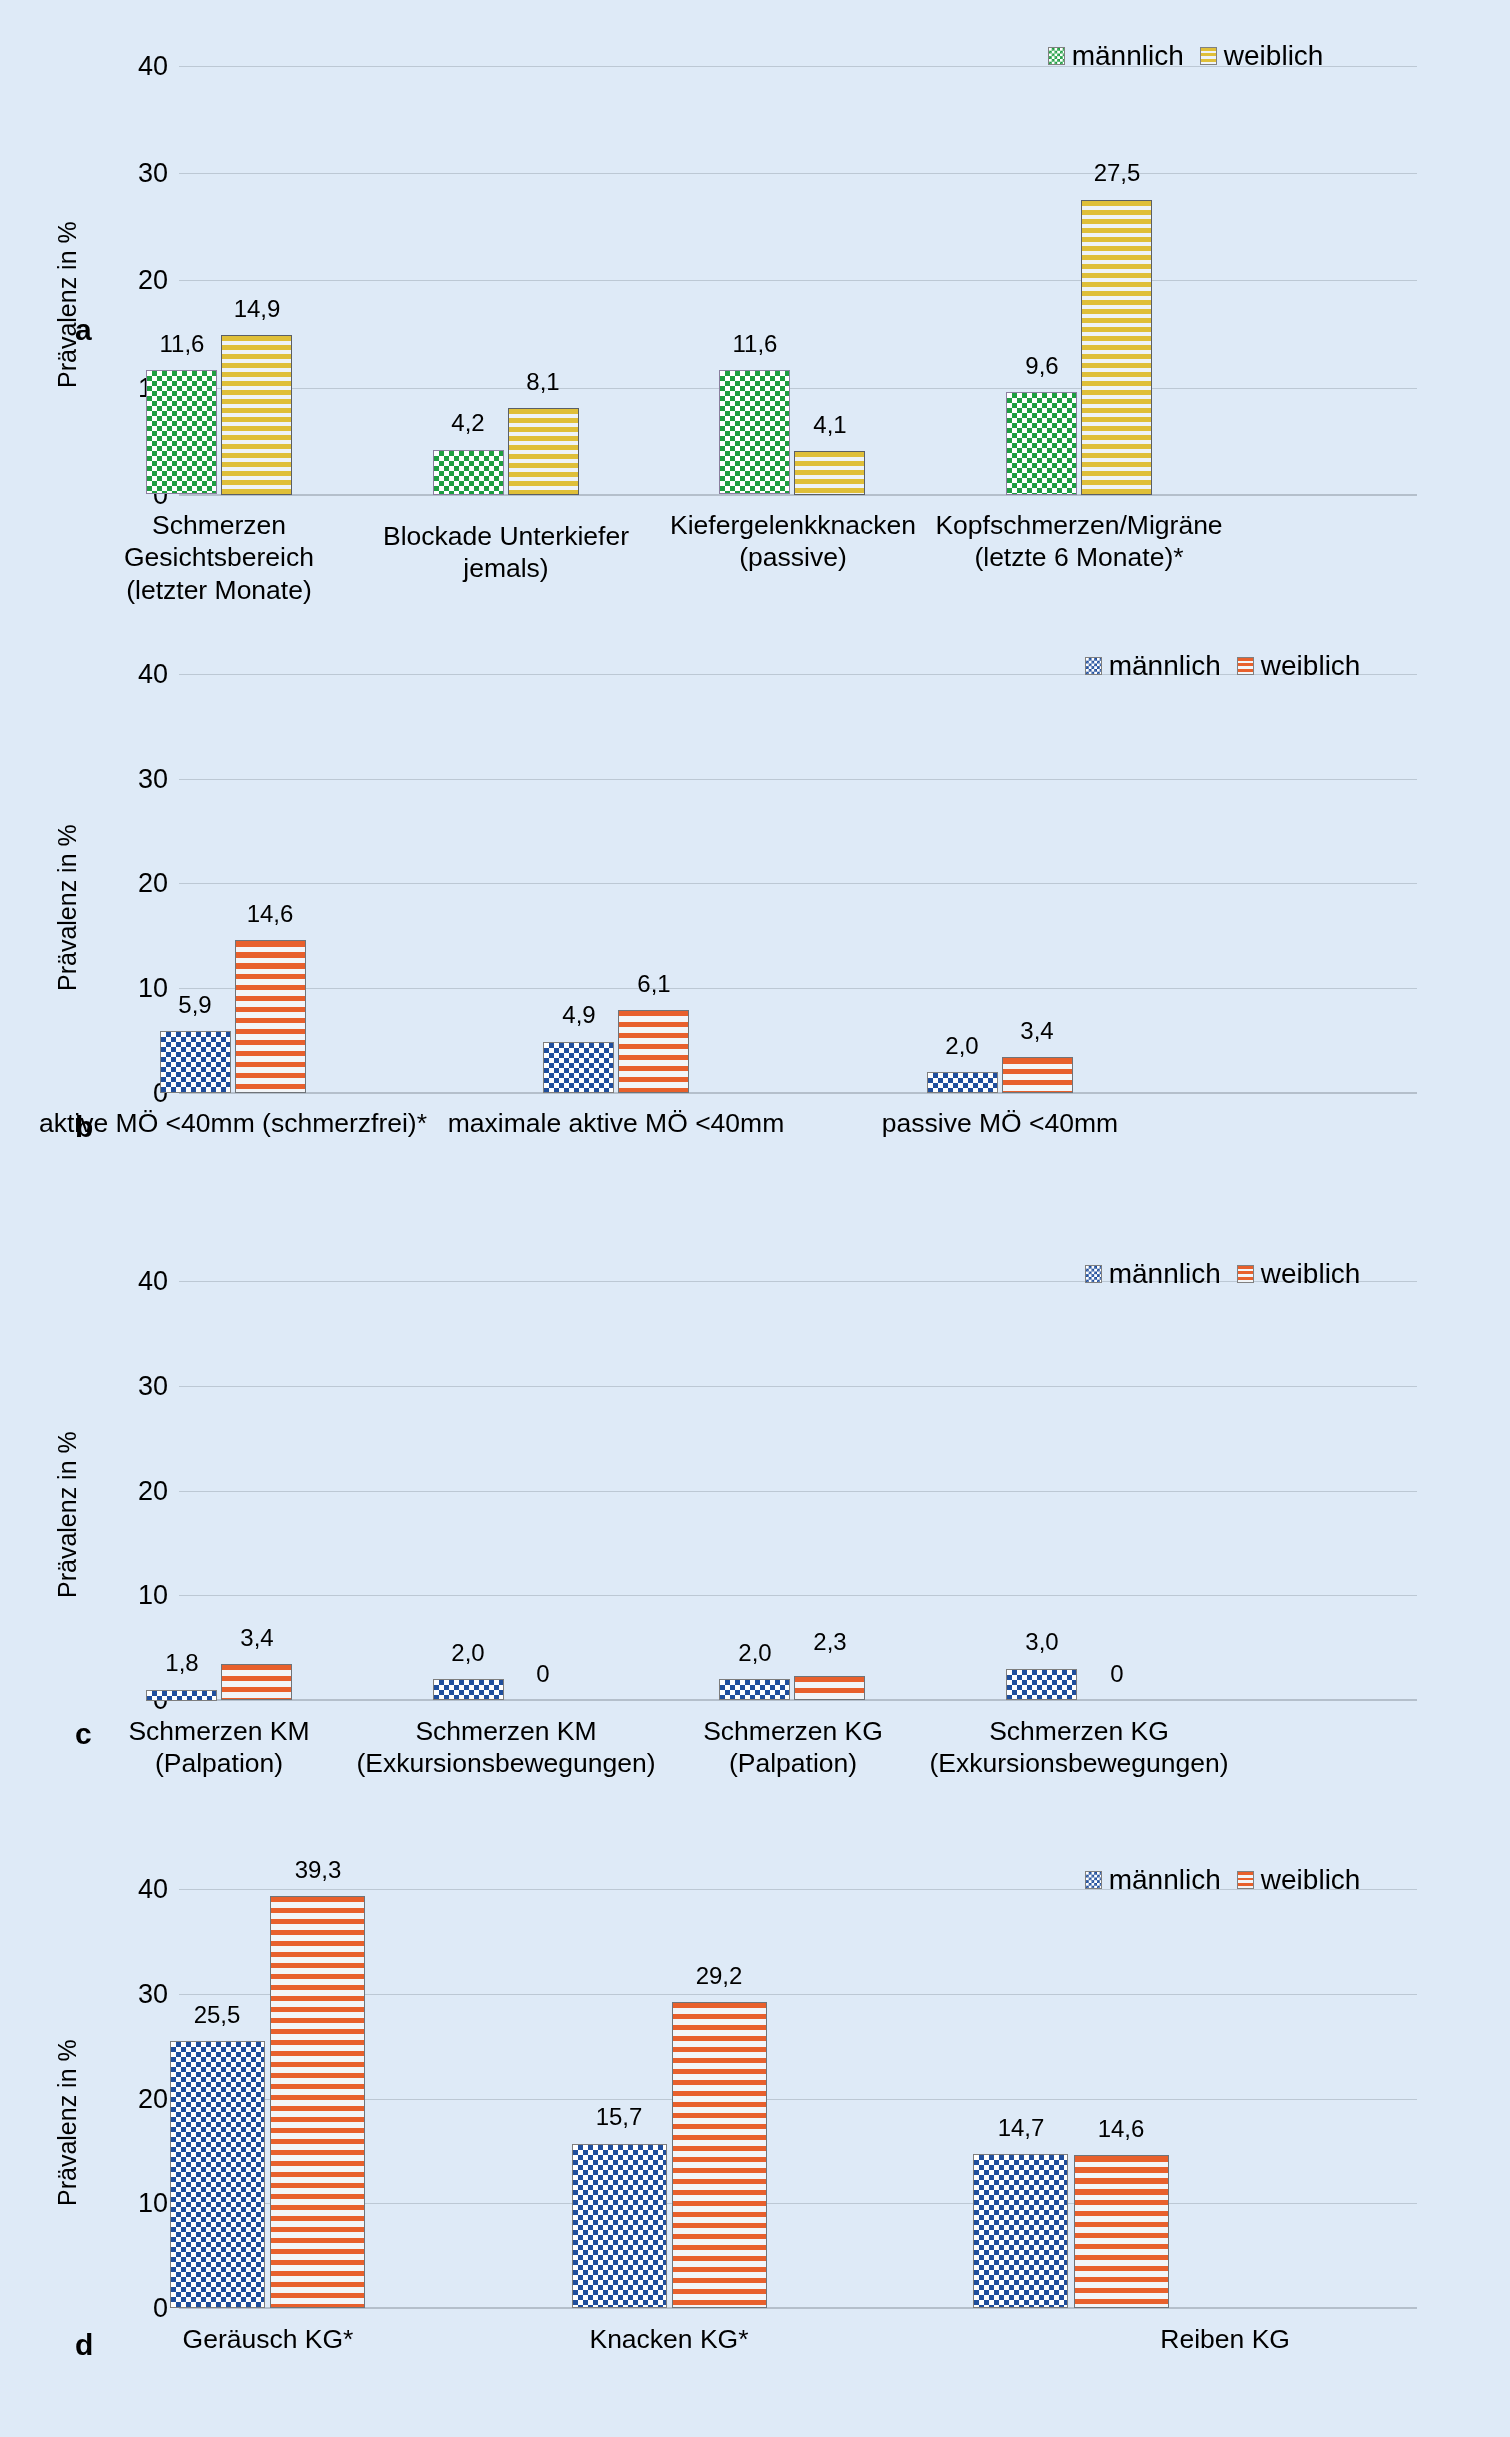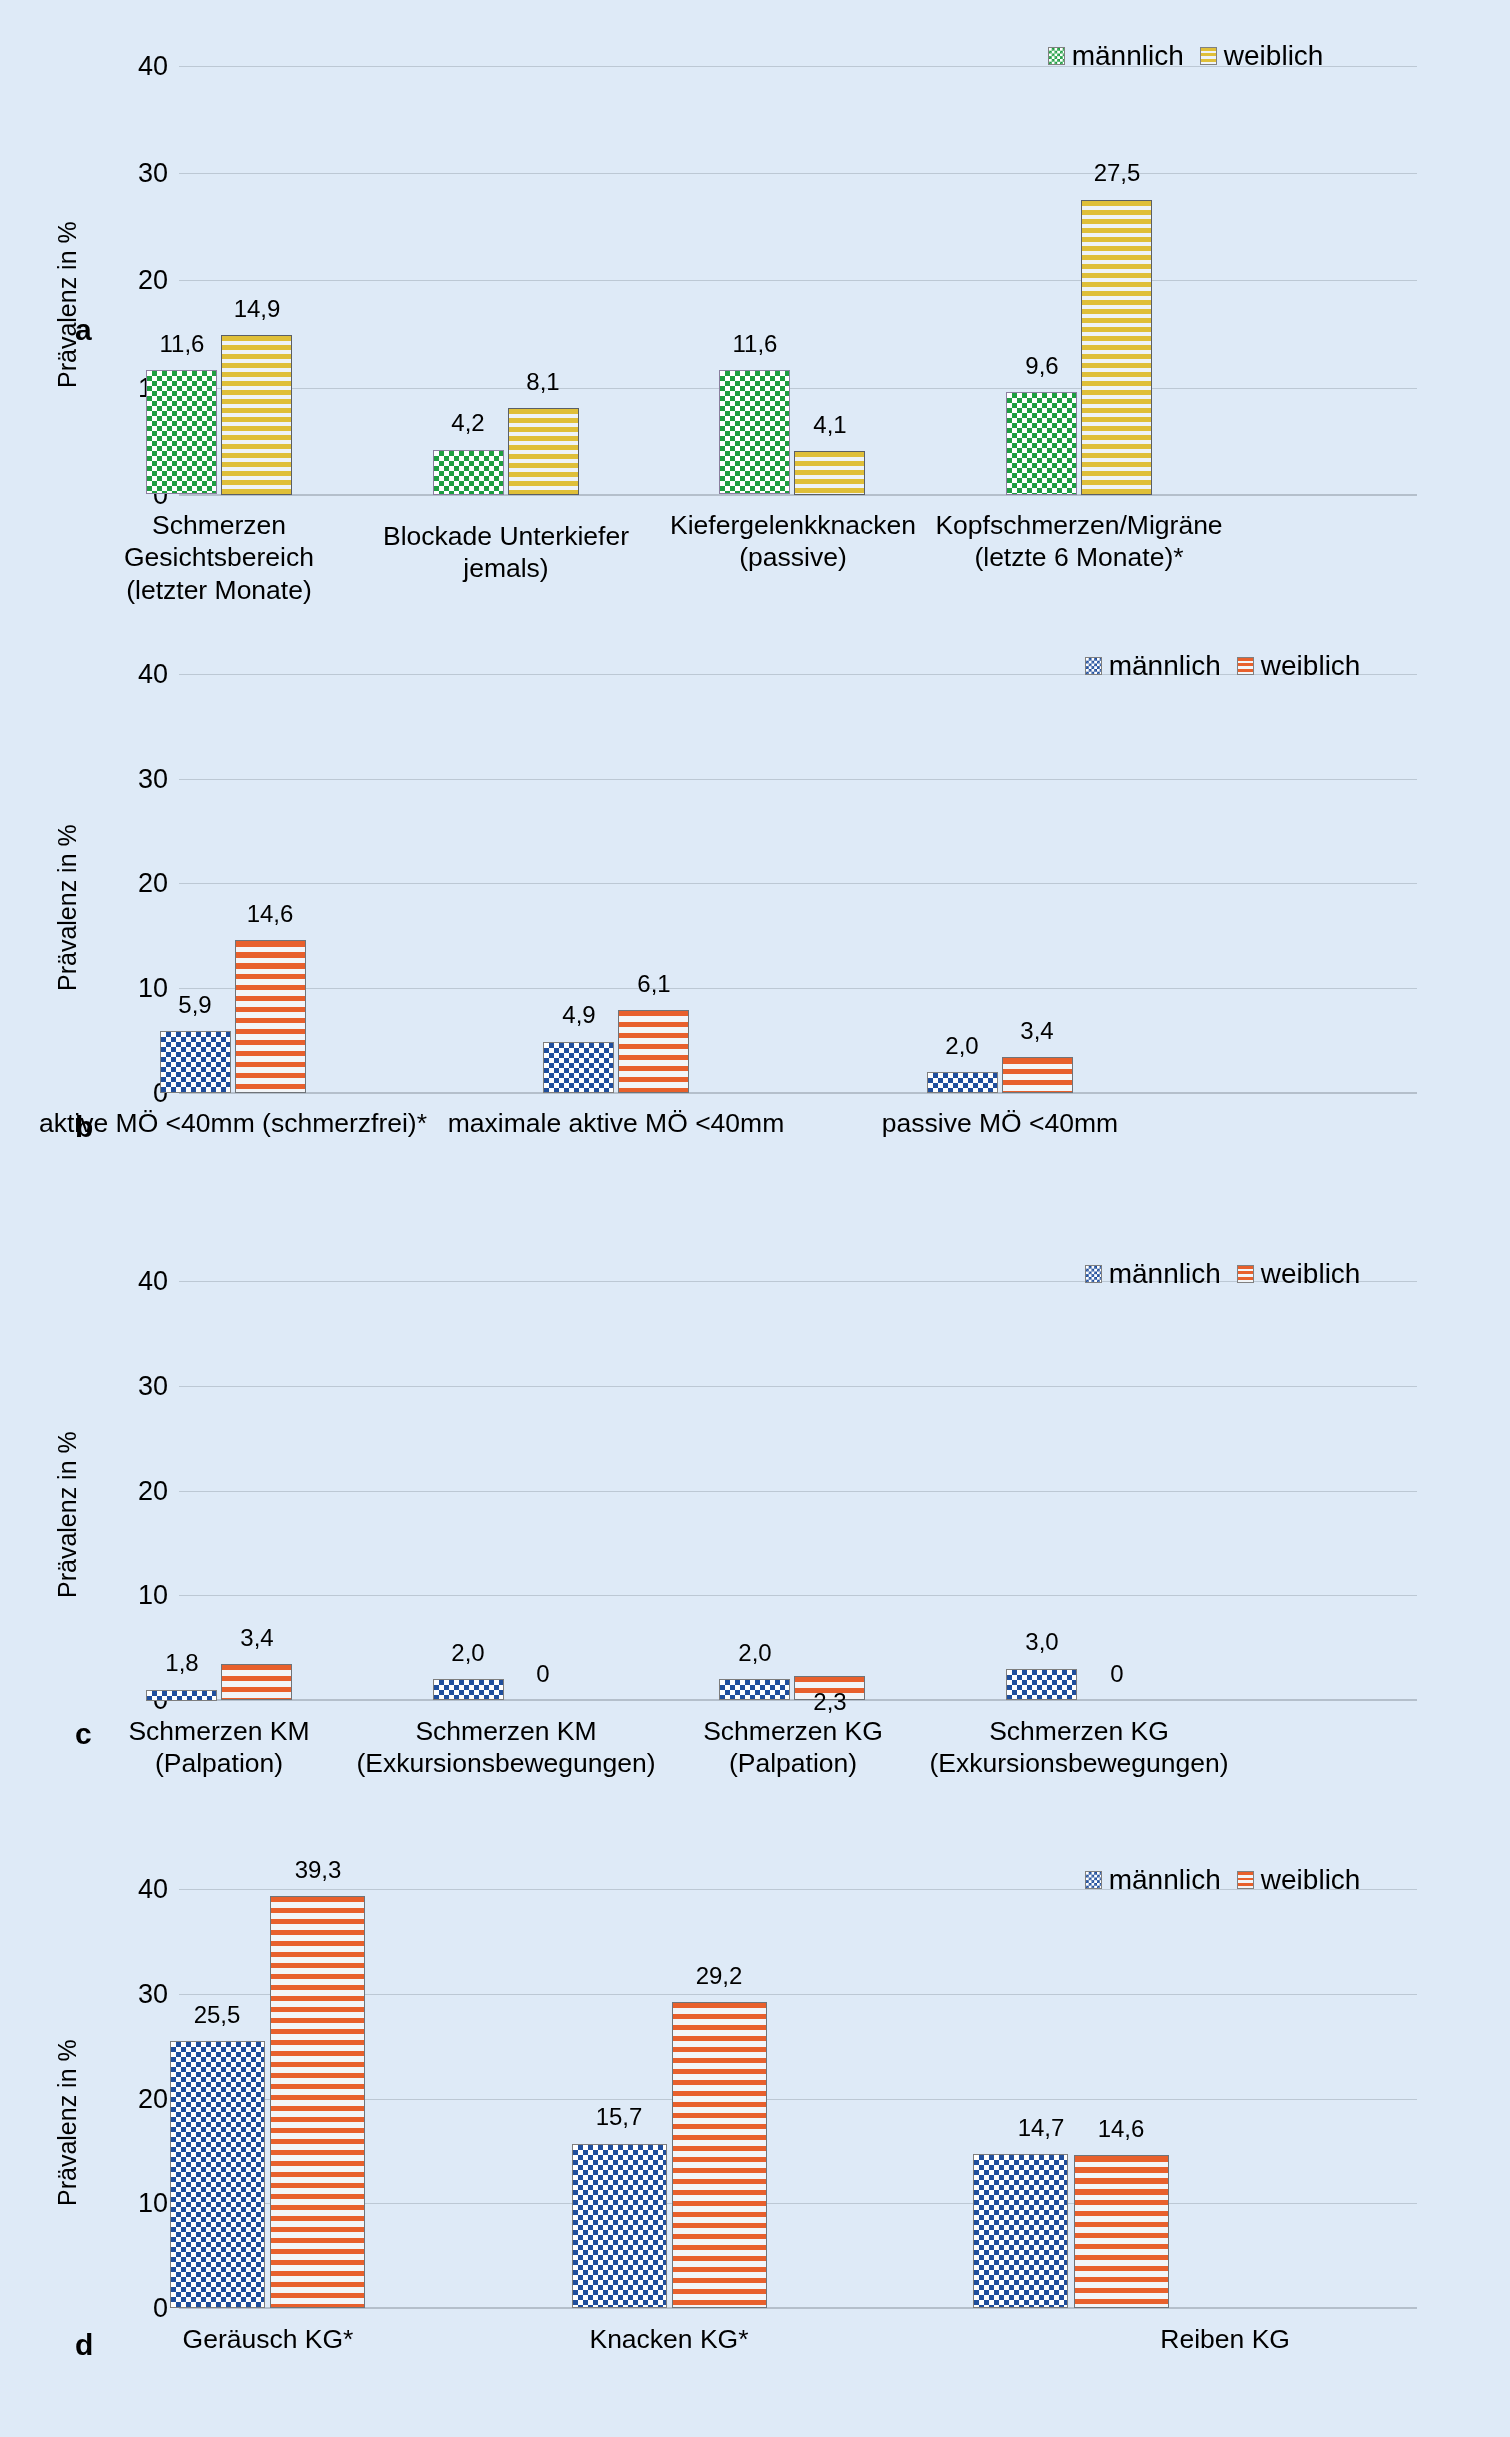--- a/index.html
+++ b/index.html
@@ -268,21 +268,21 @@
       <div class="catlabel" style="left: 219px; top: 1715px; width: 323px; margin-left: 0px;">Schmerzen KM
 (Palpation)</div>
       <div class="bar p-blue" style="left: 433px; top: 1679px; width: 71px; height: 21px; bottom: auto;"></div>
       <div class="barlabel" style="left: 468px; top: 1641px;">2,0</div>
       <div class="barlabel" style="left: 543px; top: 1662px;">0</div>
       <div class="catlabel" style="left: 506px; top: 1715px; width: 323px; margin-left: 0px;">Schmerzen KM
 (Exkursionsbewegungen)</div>
       <div class="bar p-blue" style="left: 719px; top: 1679px; width: 71px; height: 21px; bottom: auto;"></div>
       <div class="barlabel" style="left: 755px; top: 1641px;">2,0</div>
       <div class="bar p-orange" style="left: 794px; top: 1676px; width: 71px; height: 24px; bottom: auto;"></div>
-      <div class="barlabel" style="left: 830px; top: 1690px;">2,3</div>
+      <div class="barlabel" style="left: 830px; top: 1630px;">2,3</div>
       <div class="catlabel" style="left: 793px; top: 1715px; width: 323px; margin-left: 0px;">Schmerzen KG
 (Palpation)</div>
       <div class="bar p-blue" style="left: 1006px; top: 1669px; width: 71px; height: 31px; bottom: auto;"></div>
       <div class="barlabel" style="left: 1042px; top: 1630px;">3,0</div>
       <div class="barlabel" style="left: 1117px; top: 1662px;">0</div>
       <div class="catlabel" style="left: 1079px; top: 1715px; width: 323px; margin-left: 0px;">Schmerzen KG
 (Exkursionsbewegungen)</div>
     </div>
     <div class="panel" style="position: absolute; left: 0px; top: 0px; width: 1510px; height: 0px;">
       <div class="baseline" style="left: 179px; top: 2307px; width: 1238px;"></div>
@@ -311,19 +311,19 @@
       <div class="barlabel" style="left: 217px; top: 2003px;">25,5</div>
       <div class="bar p-orange" style="left: 270px; top: 1896px; width: 95px; height: 412px; bottom: auto;"></div>
       <div class="barlabel" style="left: 318px; top: 1858px;">39,3</div>
       <div class="catlabel" style="left: 268px; top: 2323px; width: 438px; margin-left: 0px;">Geräusch KG*</div>
       <div class="bar p-blue" style="left: 572px; top: 2144px; width: 95px; height: 164px; bottom: auto;"></div>
       <div class="barlabel" style="left: 619px; top: 2105px;">15,7</div>
       <div class="bar p-orange" style="left: 672px; top: 2002px; width: 95px; height: 306px; bottom: auto;"></div>
       <div class="barlabel" style="left: 719px; top: 1964px;">29,2</div>
       <div class="catlabel" style="left: 669px; top: 2323px; width: 438px; margin-left: 0px;">Knacken KG*</div>
       <div class="bar p-blue" style="left: 973px; top: 2154px; width: 95px; height: 154px; bottom: auto;"></div>
-      <div class="barlabel" style="left: 1021px; top: 2116px; margin-left: 20px;">14,7</div>
+      <div class="barlabel" style="left: 1021px; top: 2116px;">14,7</div>
       <div class="bar p-orange" style="left: 1074px; top: 2155px; width: 95px; height: 153px; bottom: auto;"></div>
       <div class="barlabel" style="left: 1121px; top: 2117px;">14,6</div>
       <div class="catlabel" style="left: 1071px; top: 2323px; width: 438px; margin-left: 0px; text-align: right;">Reiben KG</div>
     </div>
   </div>
 
 
 </body></html>

